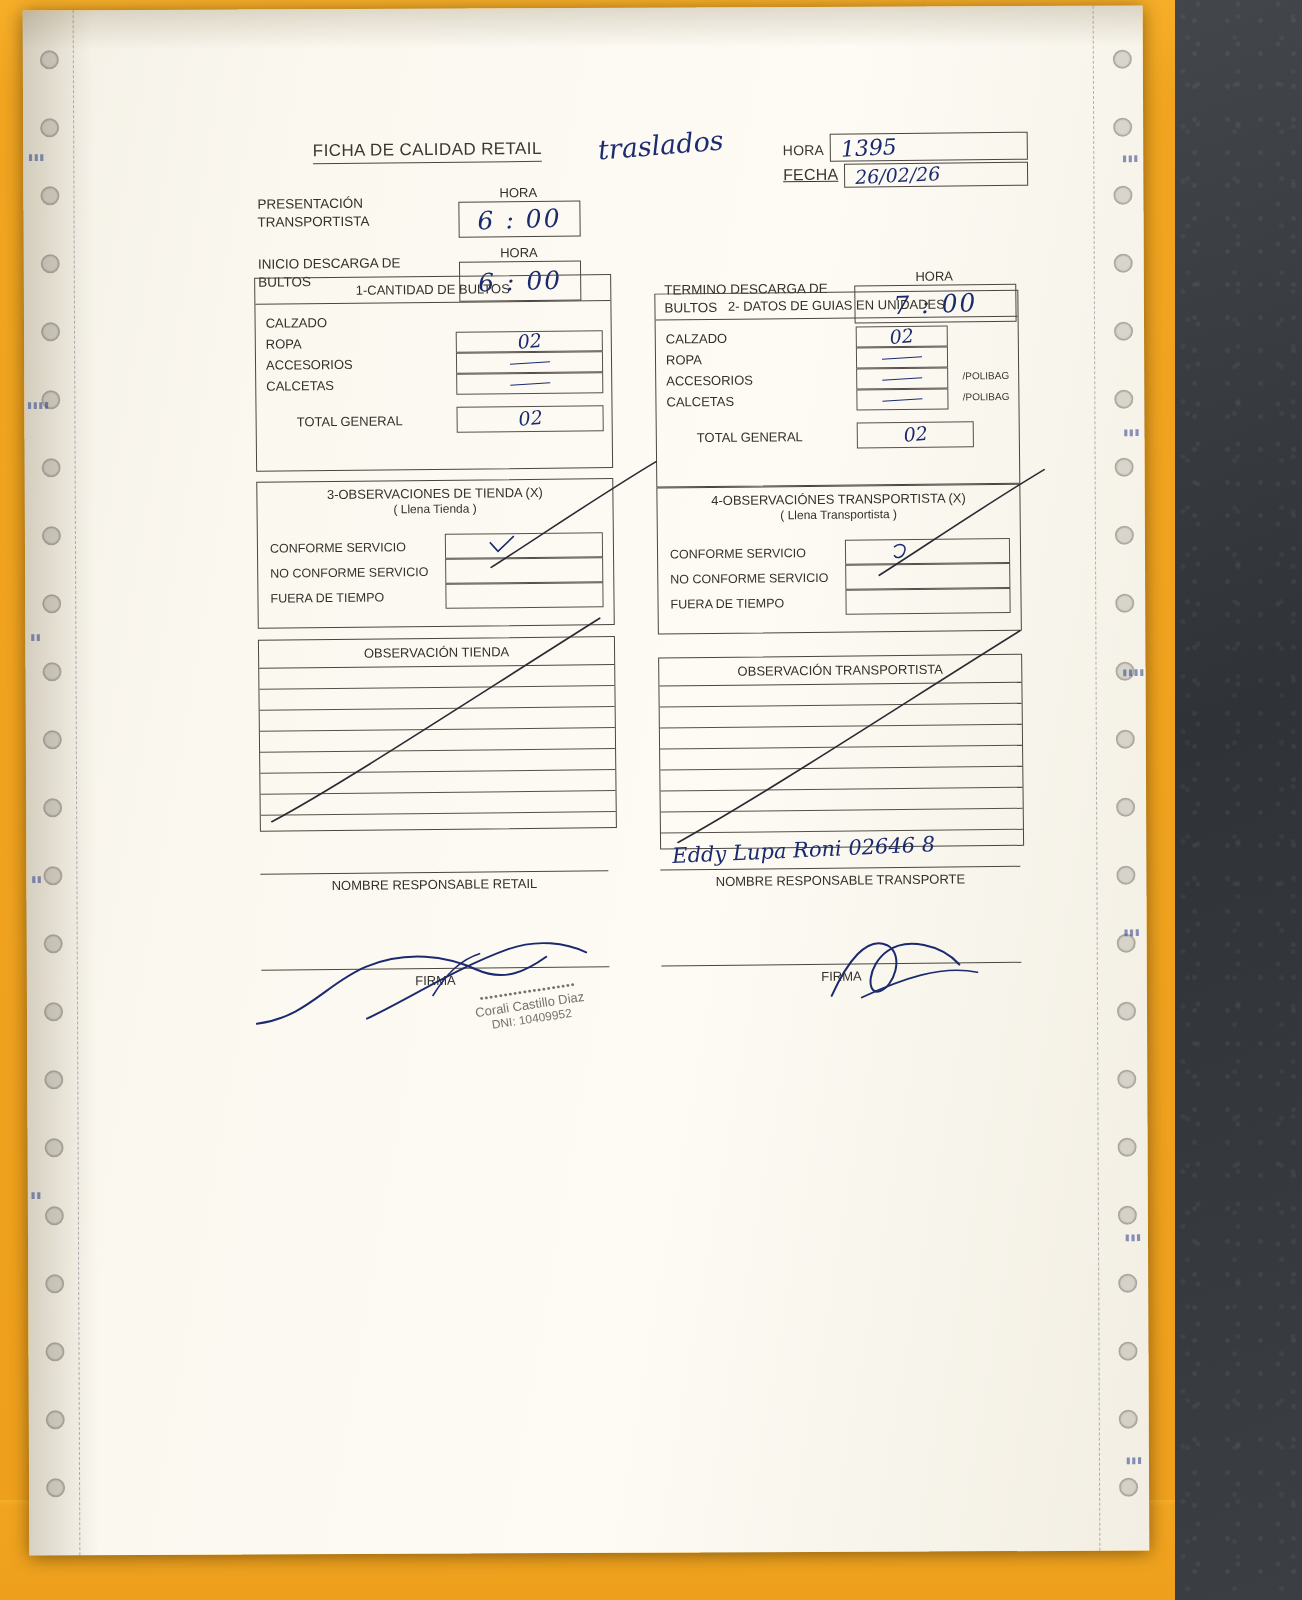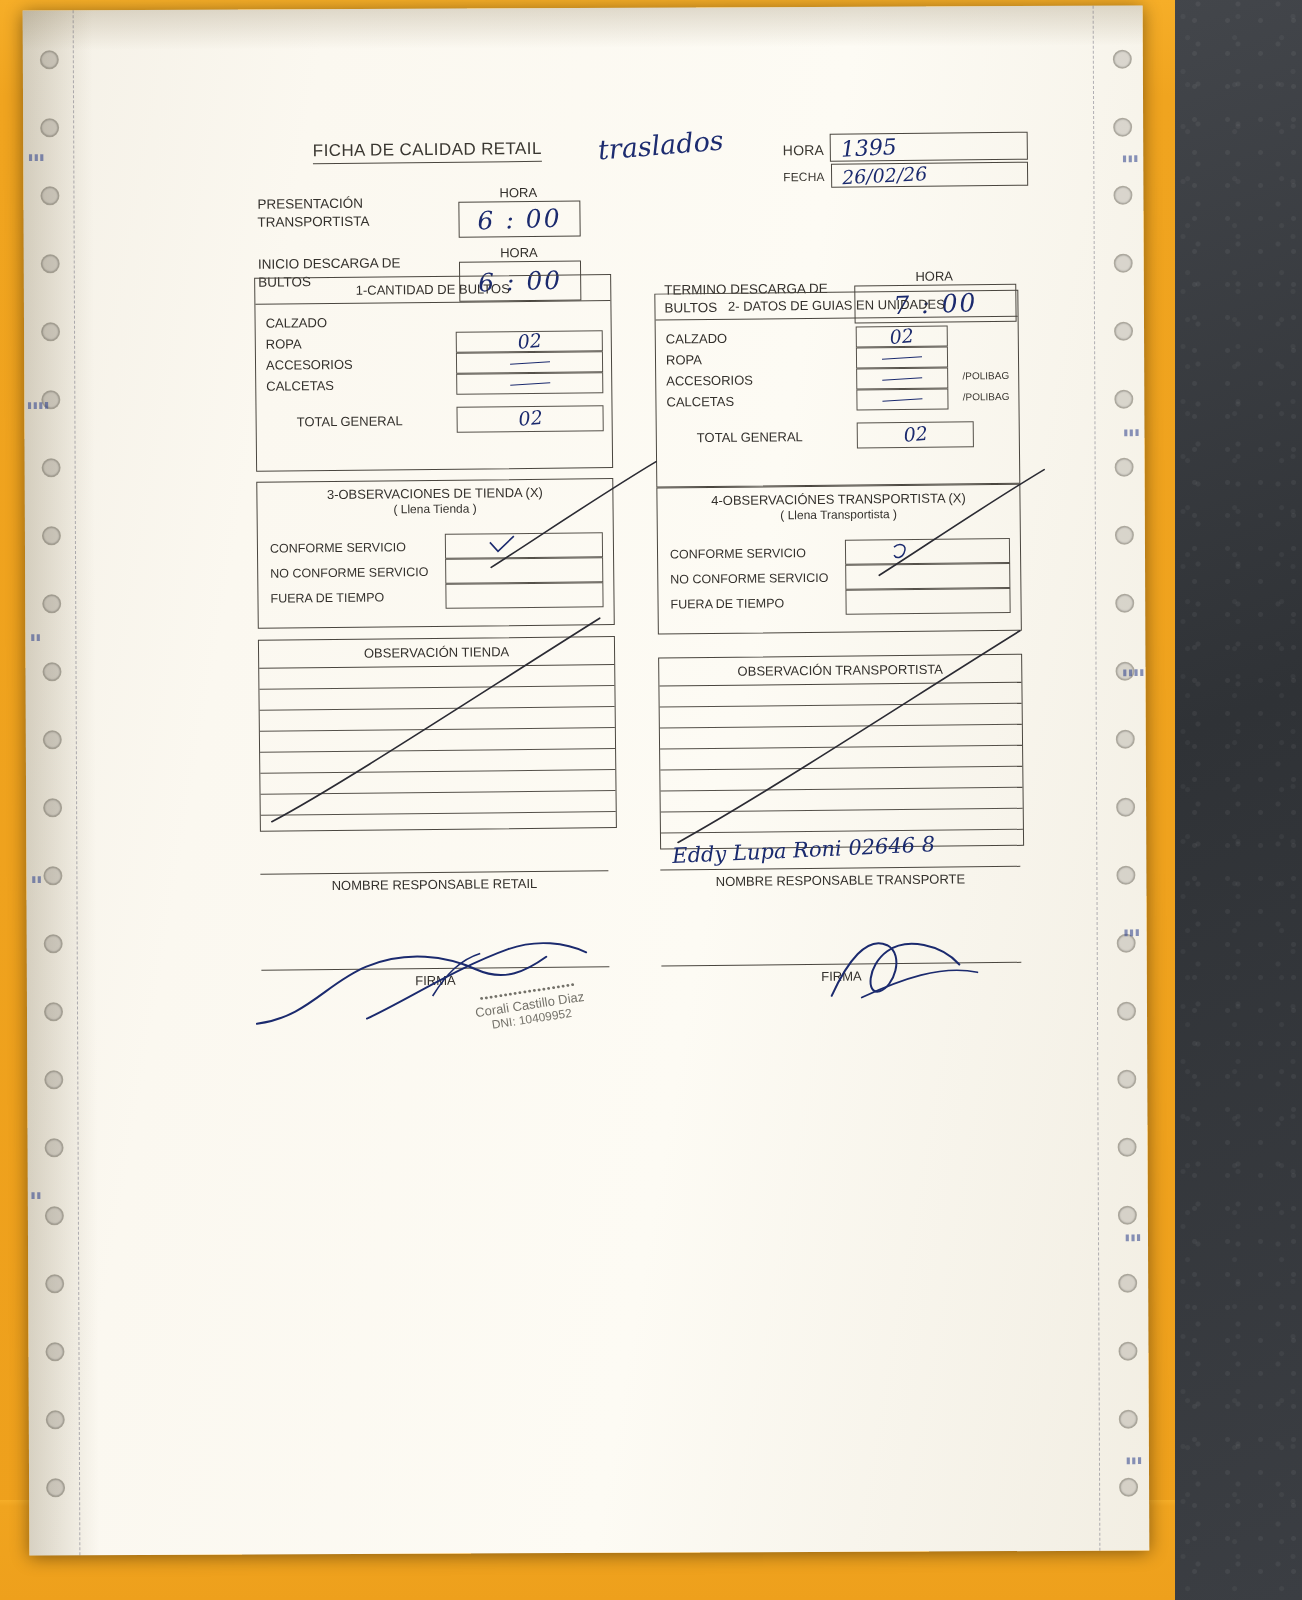--- a/index.html
+++ b/index.html
@@ -115,21 +115,21 @@
     position: absolute; left: 530px; top: 8px; width: 245px;
   }
   .store-line {
     display: flex; align-items: flex-end; gap: 6px; margin-bottom: 2px;
   }
   .store-line .k { font-size: 14px; padding-bottom: 4px; }
   .store-line .v {
     flex: 1; border: 1.3px solid #4a463f; height: 26px;
     display: flex; align-items: center; padding-left: 10px;
   }
-  .store-line.fecha .k { font-size: 12px; }
+  .store-line.fecha .k { font-size: 16px; text-decoration: underline; }
   .store-line.fecha .v { height: 22px; }
   .hv { font-size: 22px; color: #1a2a6e; font-family: "DejaVu Serif", serif; font-style: italic; transform: rotate(-2deg); }
 
   
   .time-row { position: relative; height: 50px; }
   .time-label {
     position: absolute; font-size: 13.5px; line-height: 17px;
   }
   .hora-cap {
     position: absolute; font-size: 13px; text-align: center; width: 120px;

